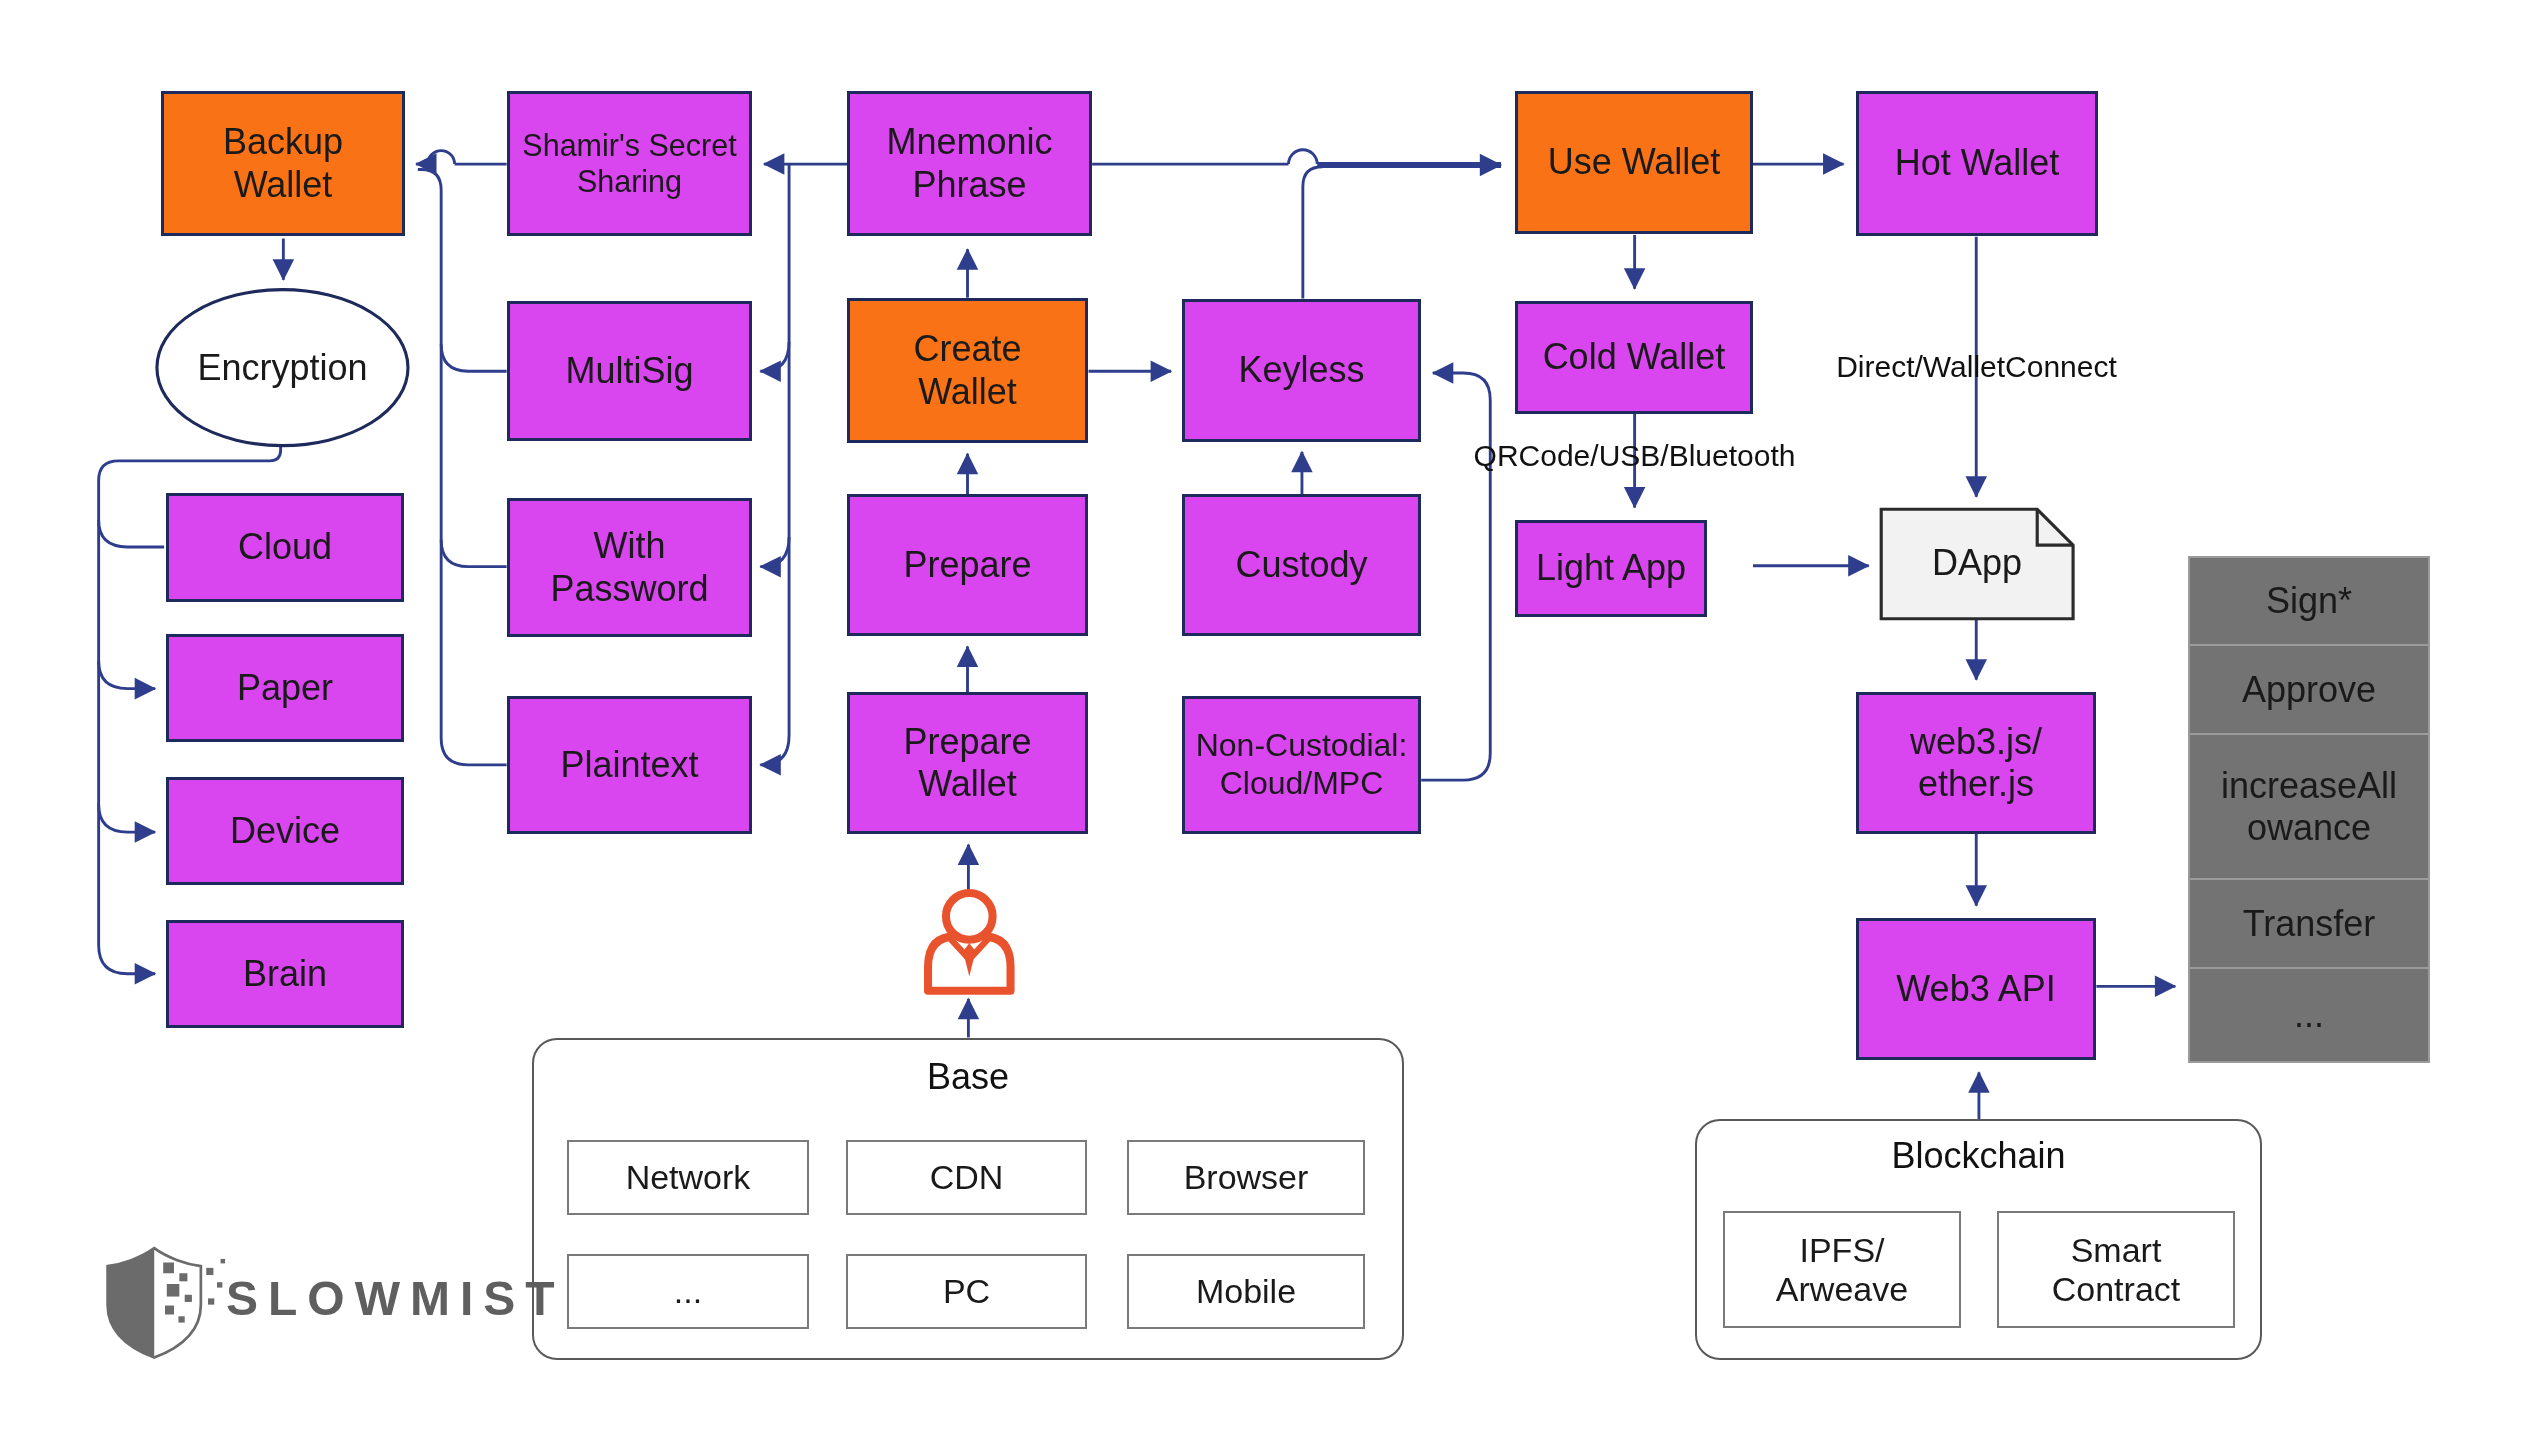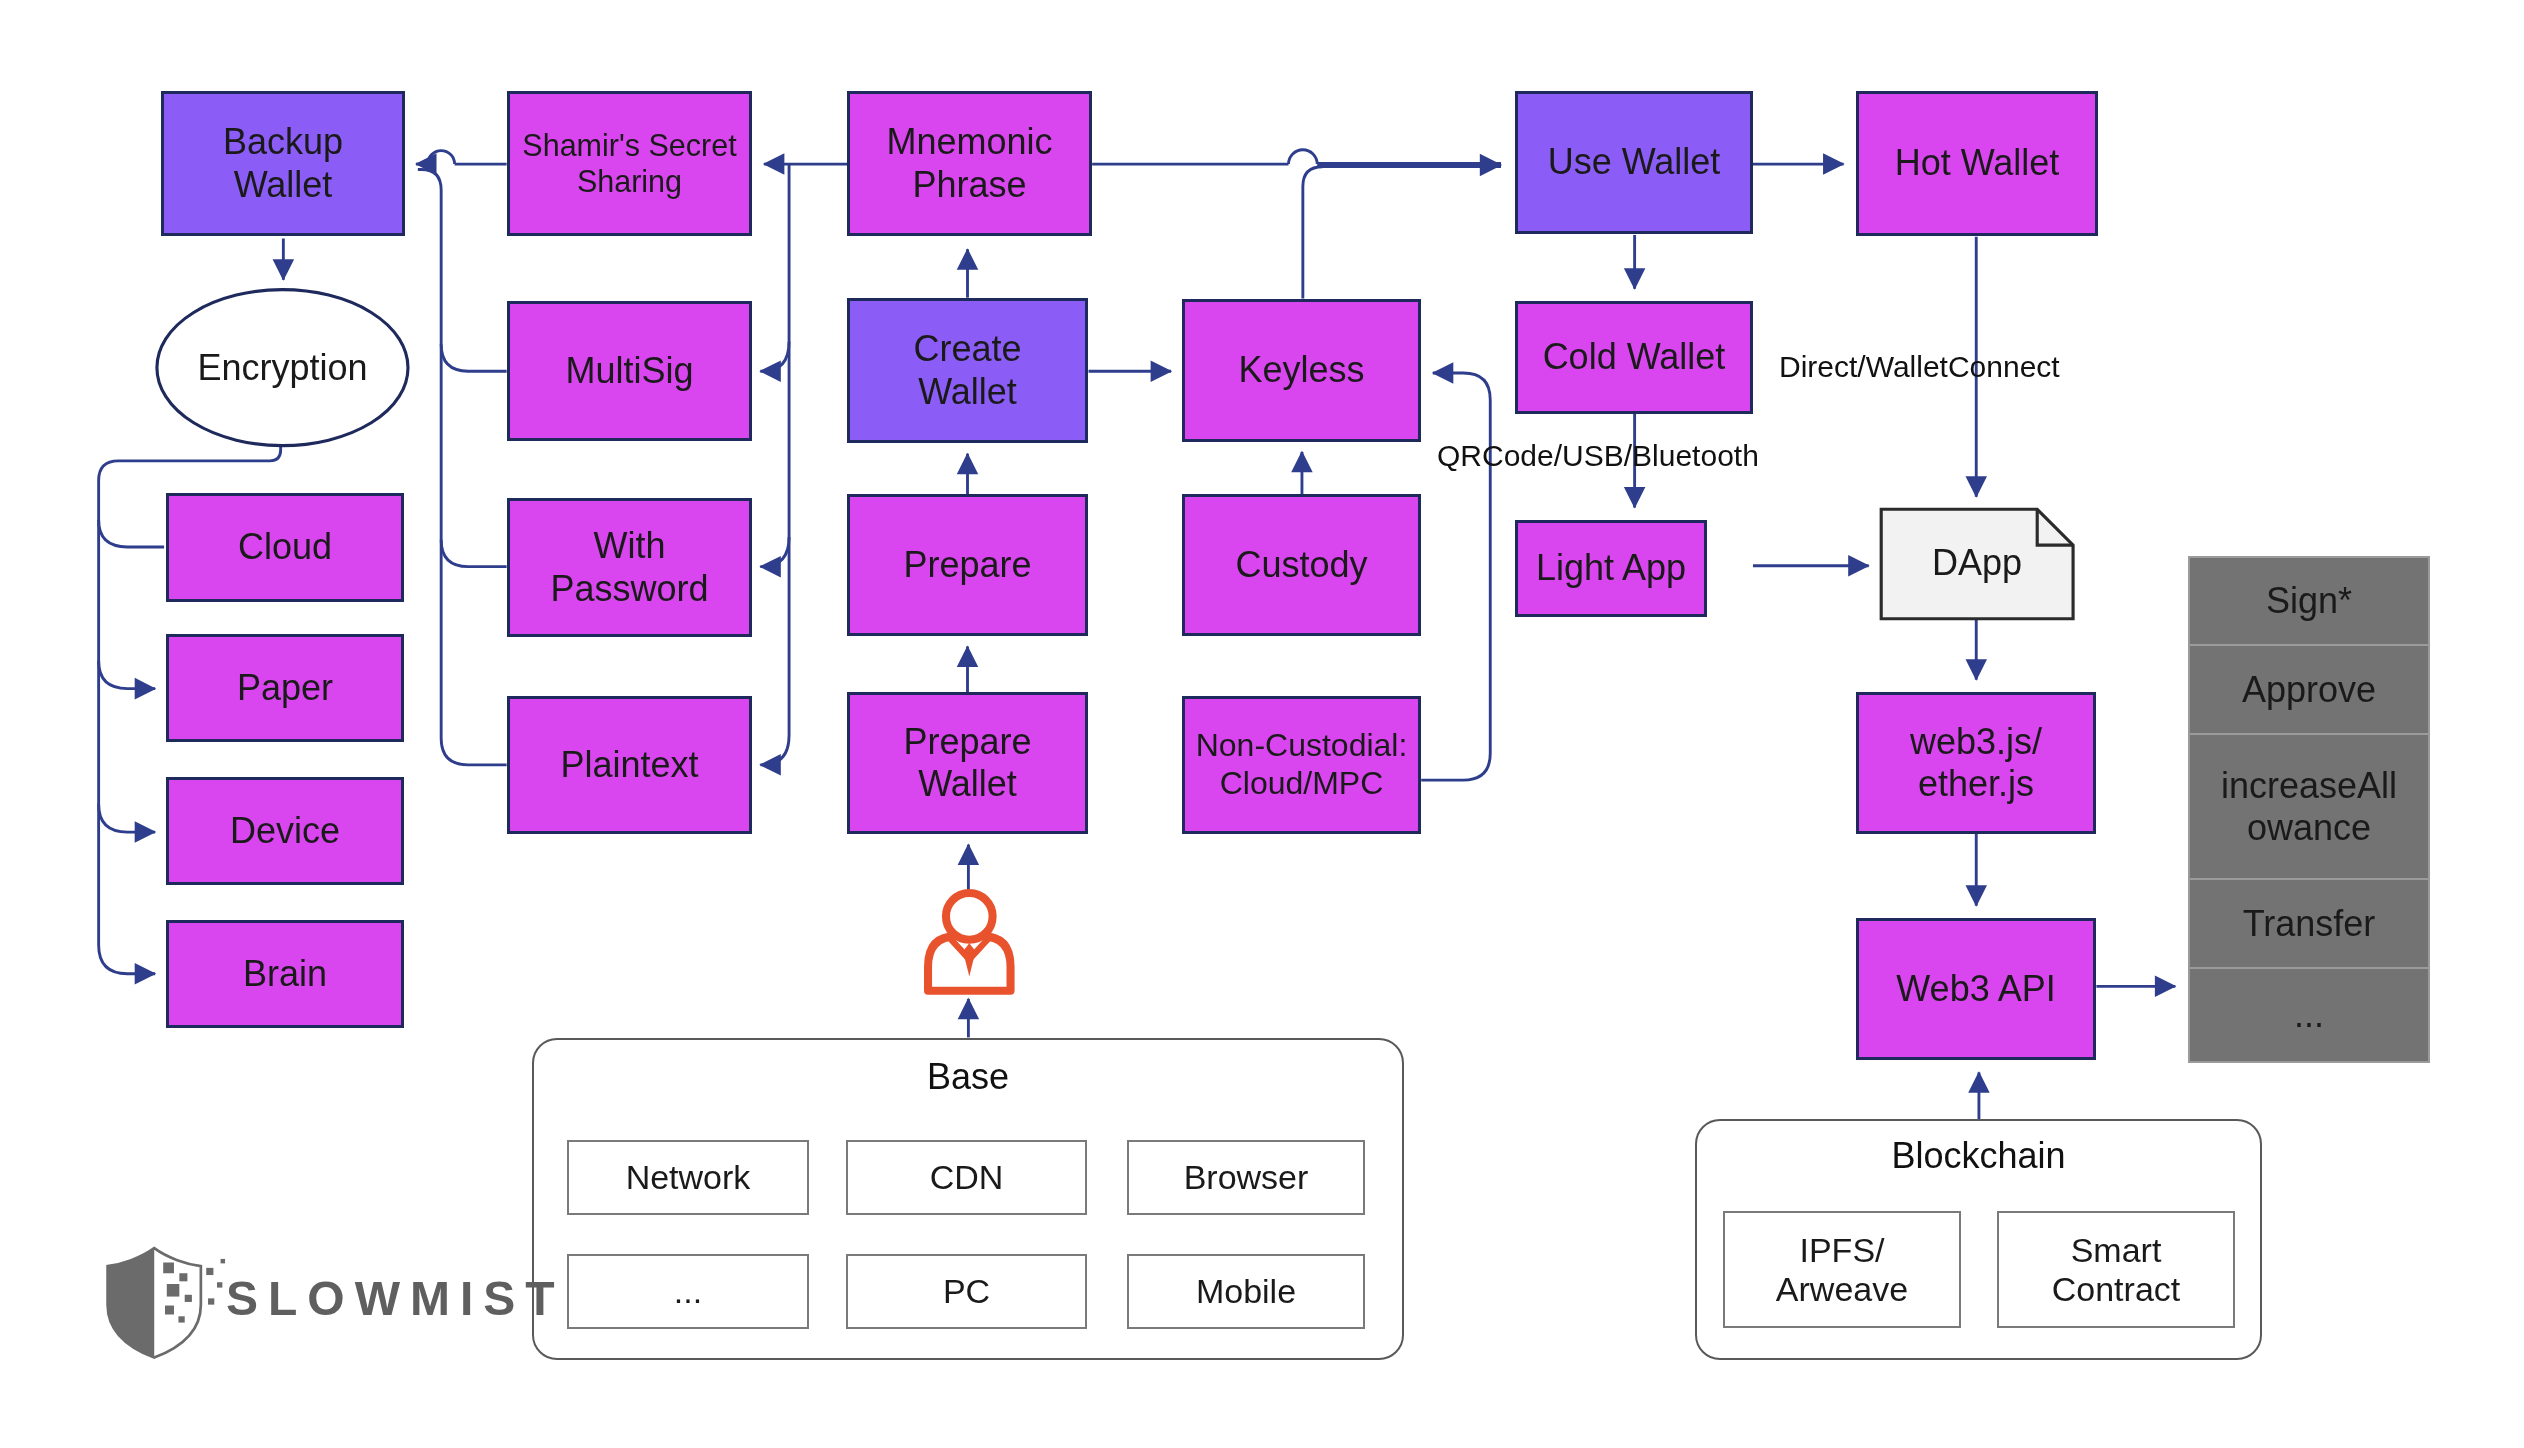--- a/index.html
+++ b/index.html
@@ -2,25 +2,25 @@
 <html style="font-size:14.3px"><head>
 <meta charset="utf-8">
 <style>
   html,body{margin:0;padding:0;background:#ffffff;}
   .stage{position:relative;width:2525px;height:1449px;background:#ffffff;overflow:hidden;
          font-family:"Liberation Sans",sans-serif;color:#1a1a1a;}
   svg.edges{position:absolute;left:0;top:0;}
   .node{position:absolute;box-sizing:border-box;background:#d946ef;border:3.6px solid #1f2a5c;
         display:flex;align-items:center;justify-content:center;text-align:center;
         font-size:36px;line-height:1.18;white-space:pre-line;z-index:2;}
-  .node.peach{background:#8b5cf6;}
+  .node.peach{background:#f97316;}
   .node.sm{font-size:30.5px;}
   .node.md{font-size:32px;}
   .node.naked{border:none;background:transparent;}
-  .edge-label{position:absolute;text-align:left;font-size:30px;color:#111;z-index:3;white-space:nowrap;}
+  .edge-label{position:absolute;text-align:center;font-size:30px;color:#111;z-index:3;white-space:nowrap;}
   .group{position:absolute;box-sizing:border-box;border:2.7px solid #595959;border-radius:25px;background:#ffffff;z-index:1;}
   .group-title{position:absolute;width:100%;text-align:center;font-size:36px;color:#111;}
   .gbox{position:absolute;box-sizing:border-box;border:2.7px solid #7a7a7a;background:#ffffff;
         display:flex;align-items:center;justify-content:center;font-size:34px;z-index:2;white-space:pre-line;text-align:center;}
   .apitable{position:absolute;box-sizing:border-box;border:2.2px solid #9b9b9b;background:#737373;z-index:2;}
   .trow{box-sizing:border-box;display:flex;align-items:center;justify-content:center;
         font-size:36px;text-align:center;white-space:pre-line;}
   .trow + .trow{border-top:2.2px solid #9b9b9b;}
   .logo-text{position:absolute;font-size:48px;font-weight:bold;letter-spacing:10px;color:#5f5f5f;z-index:2;}
 </style>

